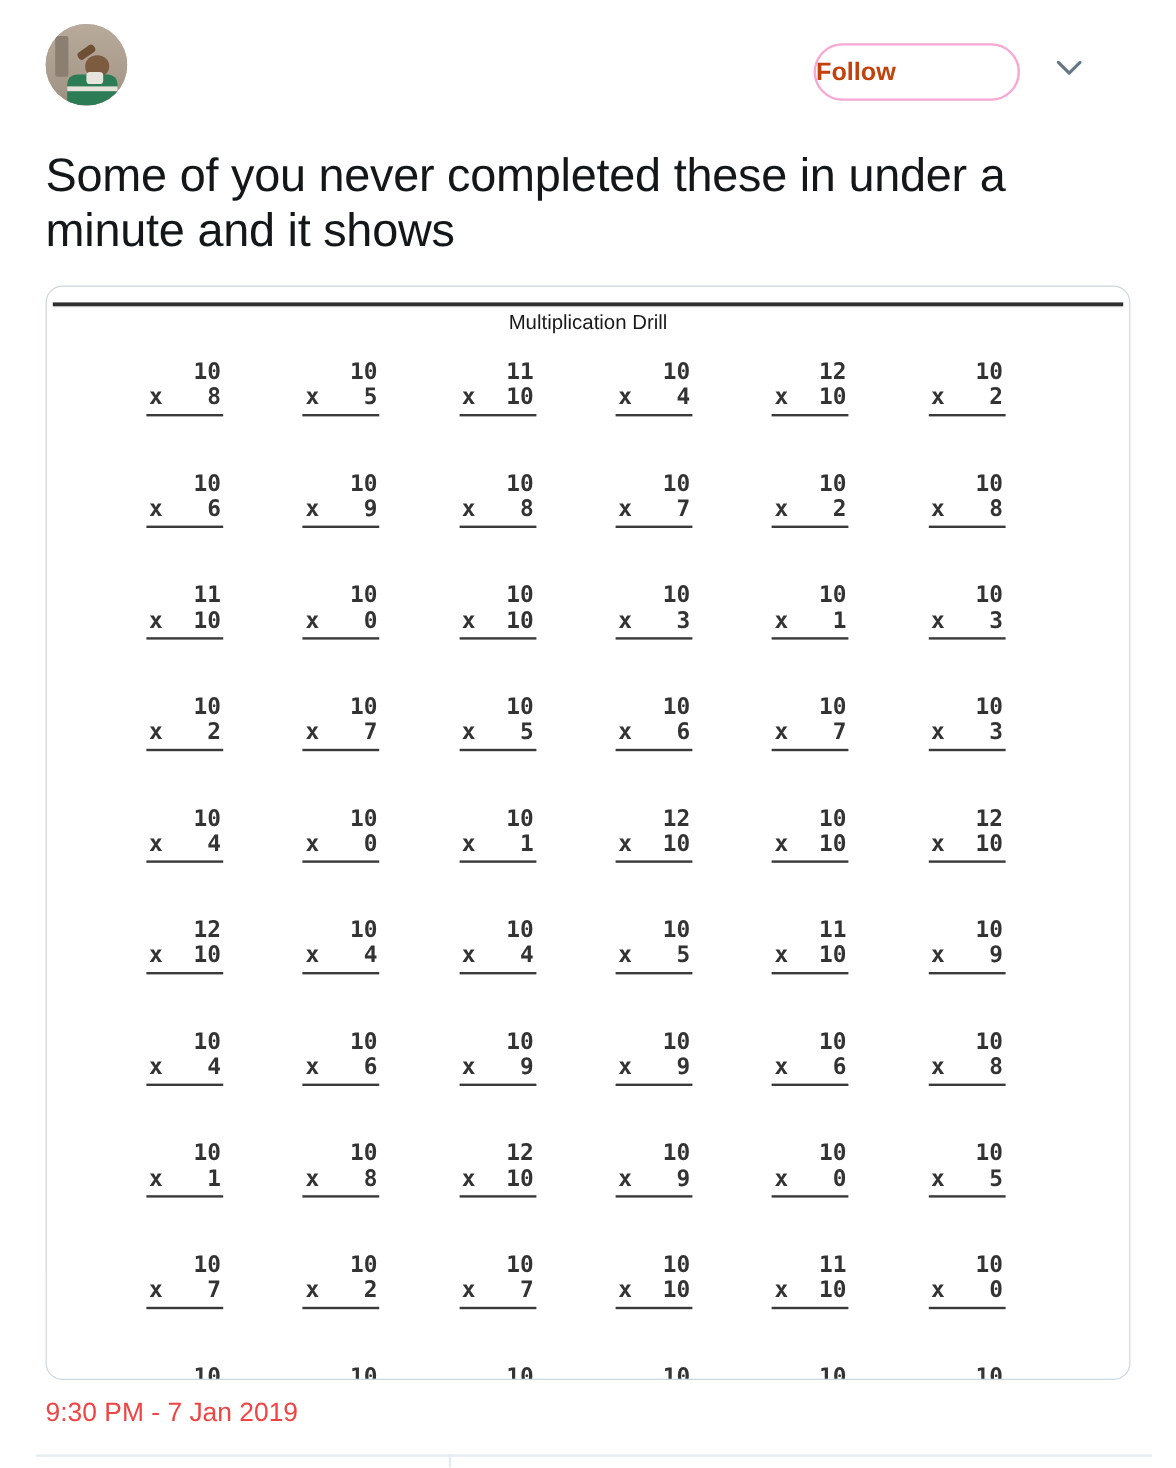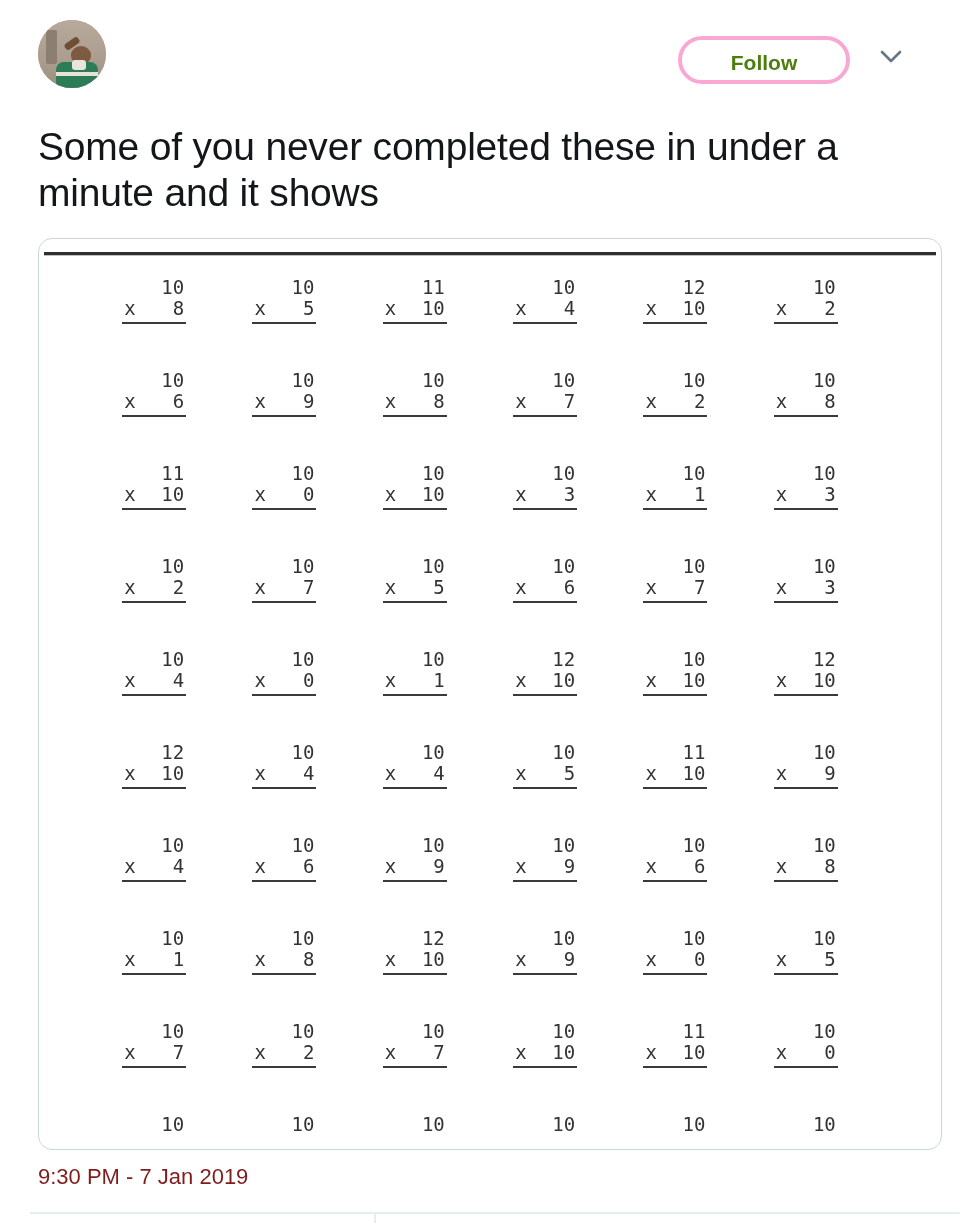--- a/index.html
+++ b/index.html
@@ -22,22 +22,22 @@
               background:#2c7d56; border-radius:8px 8px 0 0; }
   .av-mask  { position:absolute; left:34px; top:40px; width:14px; height:10px; background:#e8e4de;
               border-radius:3px; }
   .av-stripe{ position:absolute; left:18px; top:52px; width:42px; height:4px; background:#e6e2da; }
 
   .who { position:absolute; left:97px; top:6px; }
   .name   { font-size:22px; font-weight:bold; color:#14171a; line-height:28px; cursor:pointer; }
   .handle { font-size:18px; color:#8899a6; line-height:24px; cursor:pointer; }
 
   .follow-btn { position:absolute; right:92px; top:16px; width:172px; height:48px;
-                border:4px solid #f9a8d4; border-radius:26px; background:#fff;
-                color:#4d7c0f; font-size:21px; font-weight:bold; text-align:center;
+                border:2px solid #f9a8d4; border-radius:26px; background:#fff;
+                color:#c2410c; font-size:21px; font-weight:bold; text-align:left;
                 line-height:46px; cursor:pointer; font-family:"Liberation Sans",sans-serif; }
   .caret { position:absolute; right:38px; top:26px; width:26px; height:20px; cursor:pointer; }
   .caret svg { display:block; }
 
   
   .tweet-text { position:absolute; left:38px; top:124px; width:920px;
                 font-size:39px; line-height:46px; color:#14171a; font-weight:400;
                 letter-spacing:-0.2px; }
 
   
@@ -46,29 +46,29 @@
                 overflow:hidden; cursor:pointer; }
   .ws { position:absolute; left:0; top:0; width:100%; height:100%; overflow:hidden;
         font-family:"DejaVu Sans Mono", monospace; color:#333; }
   .ws-rule { margin:13px 5px 0 5px; height:4px;
              border-top:3px solid #2f2f2f; border-bottom:1px solid #bfbfbf; }
   .ws-title { text-align:center; margin-top:3px; font-family:"Liberation Sans",sans-serif;
               font-size:17px; color:#1a1a1a; }
   .ws-grid { margin-top:21px; }
   .ws-row { height:93px; display:grid; grid-template-columns:repeat(6,1fr);
             padding:0 68px 0 52px; }
-  .problem { width:68px; justify-self:center; font-size:19px; line-height:21px; }
+  .problem { width:68px; justify-self:center; font-size:19px; line-height:21px;font-weight:bold; }
   .p-top { text-align:right; padding-right:6px; }
   .p-bot { display:flex; }
   .p-x { padding-left:2px; }
   .p-n { flex:1; text-align:right; padding-right:6px; }
   .p-line { margin-top:3px; height:2px; background:#3a3a3a; width:64px; }
 
   
-  .timestamp { position:absolute; left:38px; top:1164px; font-size:22px; color:#7f1d1d; }
+  .timestamp { position:absolute; left:38px; top:1164px; font-size:22px; color:#ef4444; }
   .footer-line { position:absolute; left:30px; top:1212px; width:930px; height:2px;
                  background:#e6ecf0; }
   .footer-vdiv { position:absolute; left:374px; top:1212px; width:2px; height:11px;
                  background:#e6ecf0; }
 </style>
 </head>
 <body>
 
 <div class="header">
   <div class="avatar">
@@ -86,20 +86,21 @@
       <polyline points="4,6 13,15 22,6" fill="none" stroke="#657786" stroke-width="2.6" stroke-linecap="round" stroke-linejoin="round"></polyline>
     </svg>
   </div>
 </div>
 
 <div class="tweet-text">Some of you never completed these in under a minute and it shows</div>
 
 <div class="media-card">
   <div class="ws">
     <div class="ws-rule"></div>
+    <div class="ws-title">Multiplication Drill</div>
     <div class="ws-grid">
         <div class="ws-row">
           <div class="problem">
             <div class="p-top">10</div>
             <div class="p-bot">
               <span class="p-x">x</span>
               <span class="p-n">8</span>
             </div>
             <div class="p-line"></div>
           </div>

